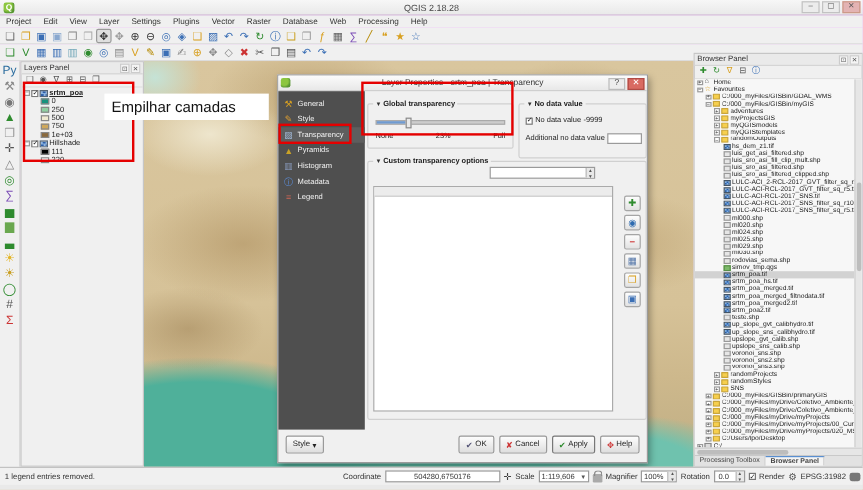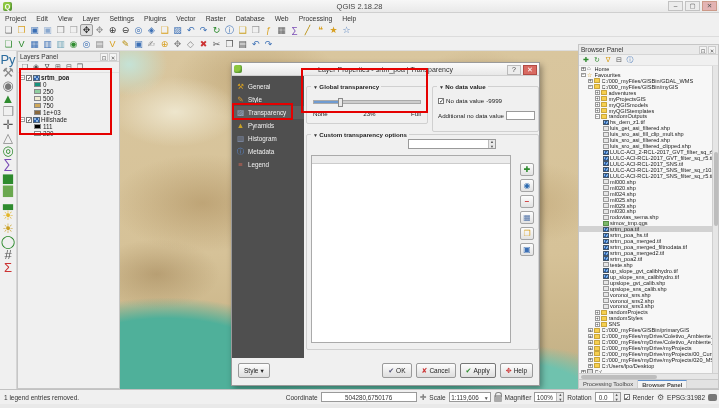--- a/index.html
+++ b/index.html
@@ -28,21 +28,21 @@
     border-bottom:1px solid #dcdcdc;display:flex;align-items:center;padding-left:2px}
   .tb1{top:23px}.tb2{top:37px}
   .tbtn{width:13px;height:12px;display:inline-flex;align-items:center;justify-content:center;
     border:1px solid transparent;border-radius:2px;flex:none}
   .tbtn .g{font-size:9px;line-height:10px}
   .tbtn.active{background:#dfdfdf;border-color:#9a9a9a}
 
   .leftbar{position:absolute;left:0;top:51px;width:17px;height:338px;background:#f0f0f0;
     border-right:1px solid #d5d5d5;display:flex;flex-direction:column;align-items:center;padding-top:2px}
   .leftbar .tbtn{width:14px;height:13px}
-  .leftbar .tbtn .g{font-size:13px}
+  .leftbar .tbtn .g{font-size:10px}
 
   
   .panel{position:absolute;background:#f0f0f0;border:1px solid #c6c6c6;font-size:6.5px}
   .phead{height:10px;display:flex;align-items:center;padding:0 2px;background:#eaeaea;
     border-bottom:1px solid #d5d5d5}
   .phead .ptitle{flex:1;font-size:6.5px;color:#333}
   .pbtn{width:8px;height:8px;font-size:5.5px;line-height:8px;text-align:center;color:#555;border:1px solid #ccc;margin-left:1px;background:#f4f4f4}
   .ptools{height:11px;display:flex;align-items:center;gap:1px;padding:0 2px;border-bottom:1px solid #e0e0e0}
   .ptools .tbtn{width:10px;height:10px}.ptools .tbtn .g{font-size:7px}
 
@@ -926,20 +926,21 @@
       <div class="btn">
           <span class="bi" style="color:#c33">✥</span>
           <span>Help</span>
         </div>
     </div>
   </div>
 
   <div class="redbox" id="redLayers"></div>
   <div class="redbox" id="redTab"></div>
   <div class="redbox" id="redGlobal"></div>
+  <div class="note" id="noteStack">Empilhar camadas</div>
 
   <div class="statusbar">
     <span class="smsg">1 legend entries removed.</span>
     <div class="sright">
       <span>Coordinate</span>
       <span class="sinput" style="width:96px">504280,6750176</span>
       <span class="track">✛</span>
       <span>Scale</span>
       <span class="sinput scombo" style="width:42px">
           <span>1:119,606</span>

